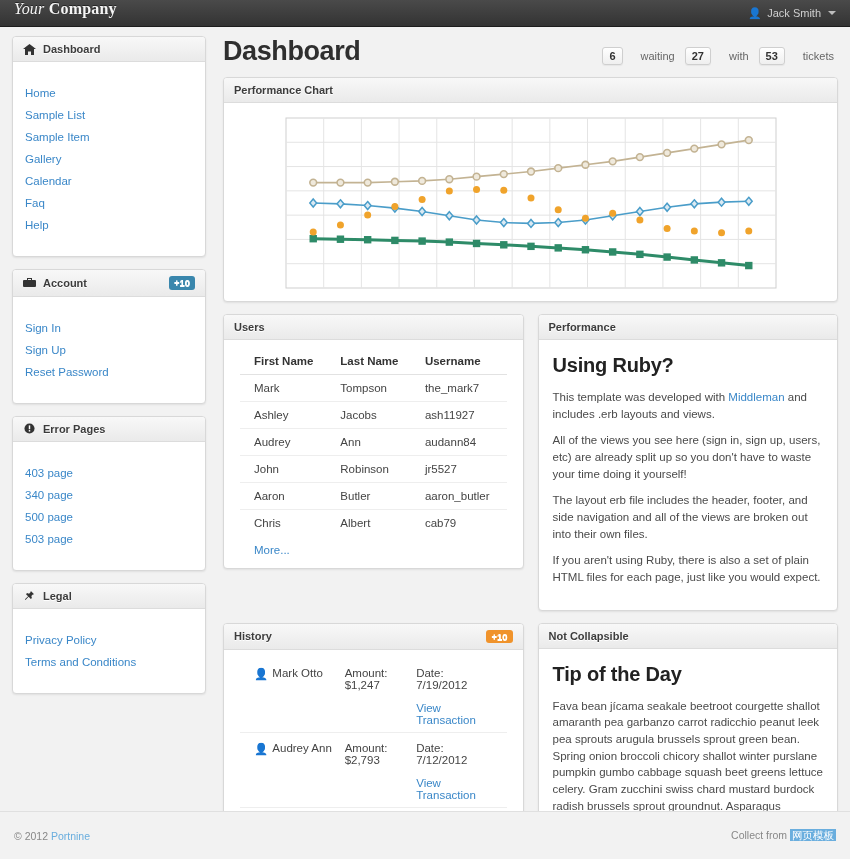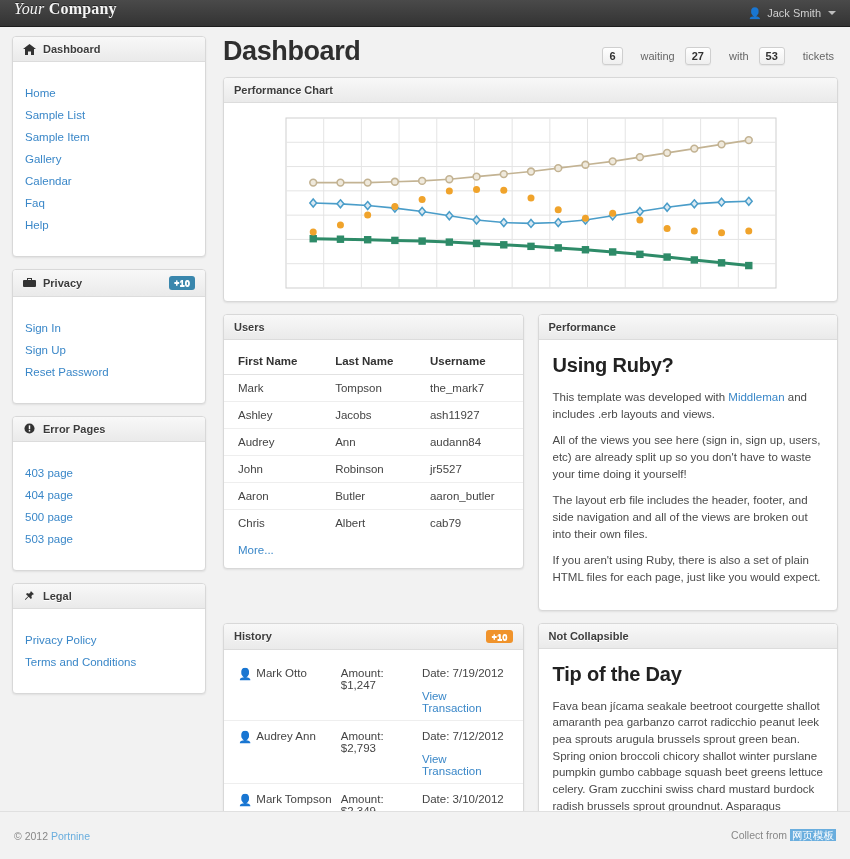--- a/index.html
+++ b/index.html
@@ -71,21 +71,21 @@
     font-size: 11px;
     font-weight: bold;
     color:#3c3c3c;
     text-shadow: 0 1px 0 #fff;
     display:flex;
     align-items:center;
     justify-content:space-between;
     min-height: 25px;
   }
   .panel-head .ht { display:flex; align-items:center; gap:7px; }
-  .panel-body { padding: 8px 0; }
+  .panel-body { padding: 8px 16px; }
 
   .nav-list { list-style:none; margin:0; padding: 20px 0; }
   .nav-list li { padding: 0; }
   .nav-list a {
     display:block;
     padding: 5px 12px;
     color:#3a87c8;
     text-decoration:none;
     font-size:11.5px;
   }
@@ -229,21 +229,21 @@
 
     <div class="panel">
       <div class="panel-head">
         <span class="ht">
           <span class="ico">
             <svg width="13" height="11" viewBox="0 0 13 11">
                 <rect x="0" y="3" width="13" height="7" rx="1" fill="#333"></rect>
                 <path d="M4 1h5v2H8V2H5v1H4z" fill="#333"></path>
               </svg>
           </span>
-          <span>Privacy</span>
+          <span>Account</span>
         </span>
         <span class="badge-blue">+10</span>
       </div>
       <ul class="nav-list">
         <li>
             <a href="#">Sign In</a>
           </li>
         <li>
             <a href="#">Sign Up</a>
           </li>
@@ -264,21 +264,21 @@
               </svg>
           </span>
           <span>Error Pages</span>
         </span>
       </div>
       <ul class="nav-list">
         <li>
             <a href="#">403 page</a>
           </li>
         <li>
-            <a href="#">404 page</a>
+            <a href="#">340 page</a>
           </li>
         <li>
             <a href="#">500 page</a>
           </li>
         <li>
             <a href="#">503 page</a>
           </li>
       </ul>
     </div>
 

